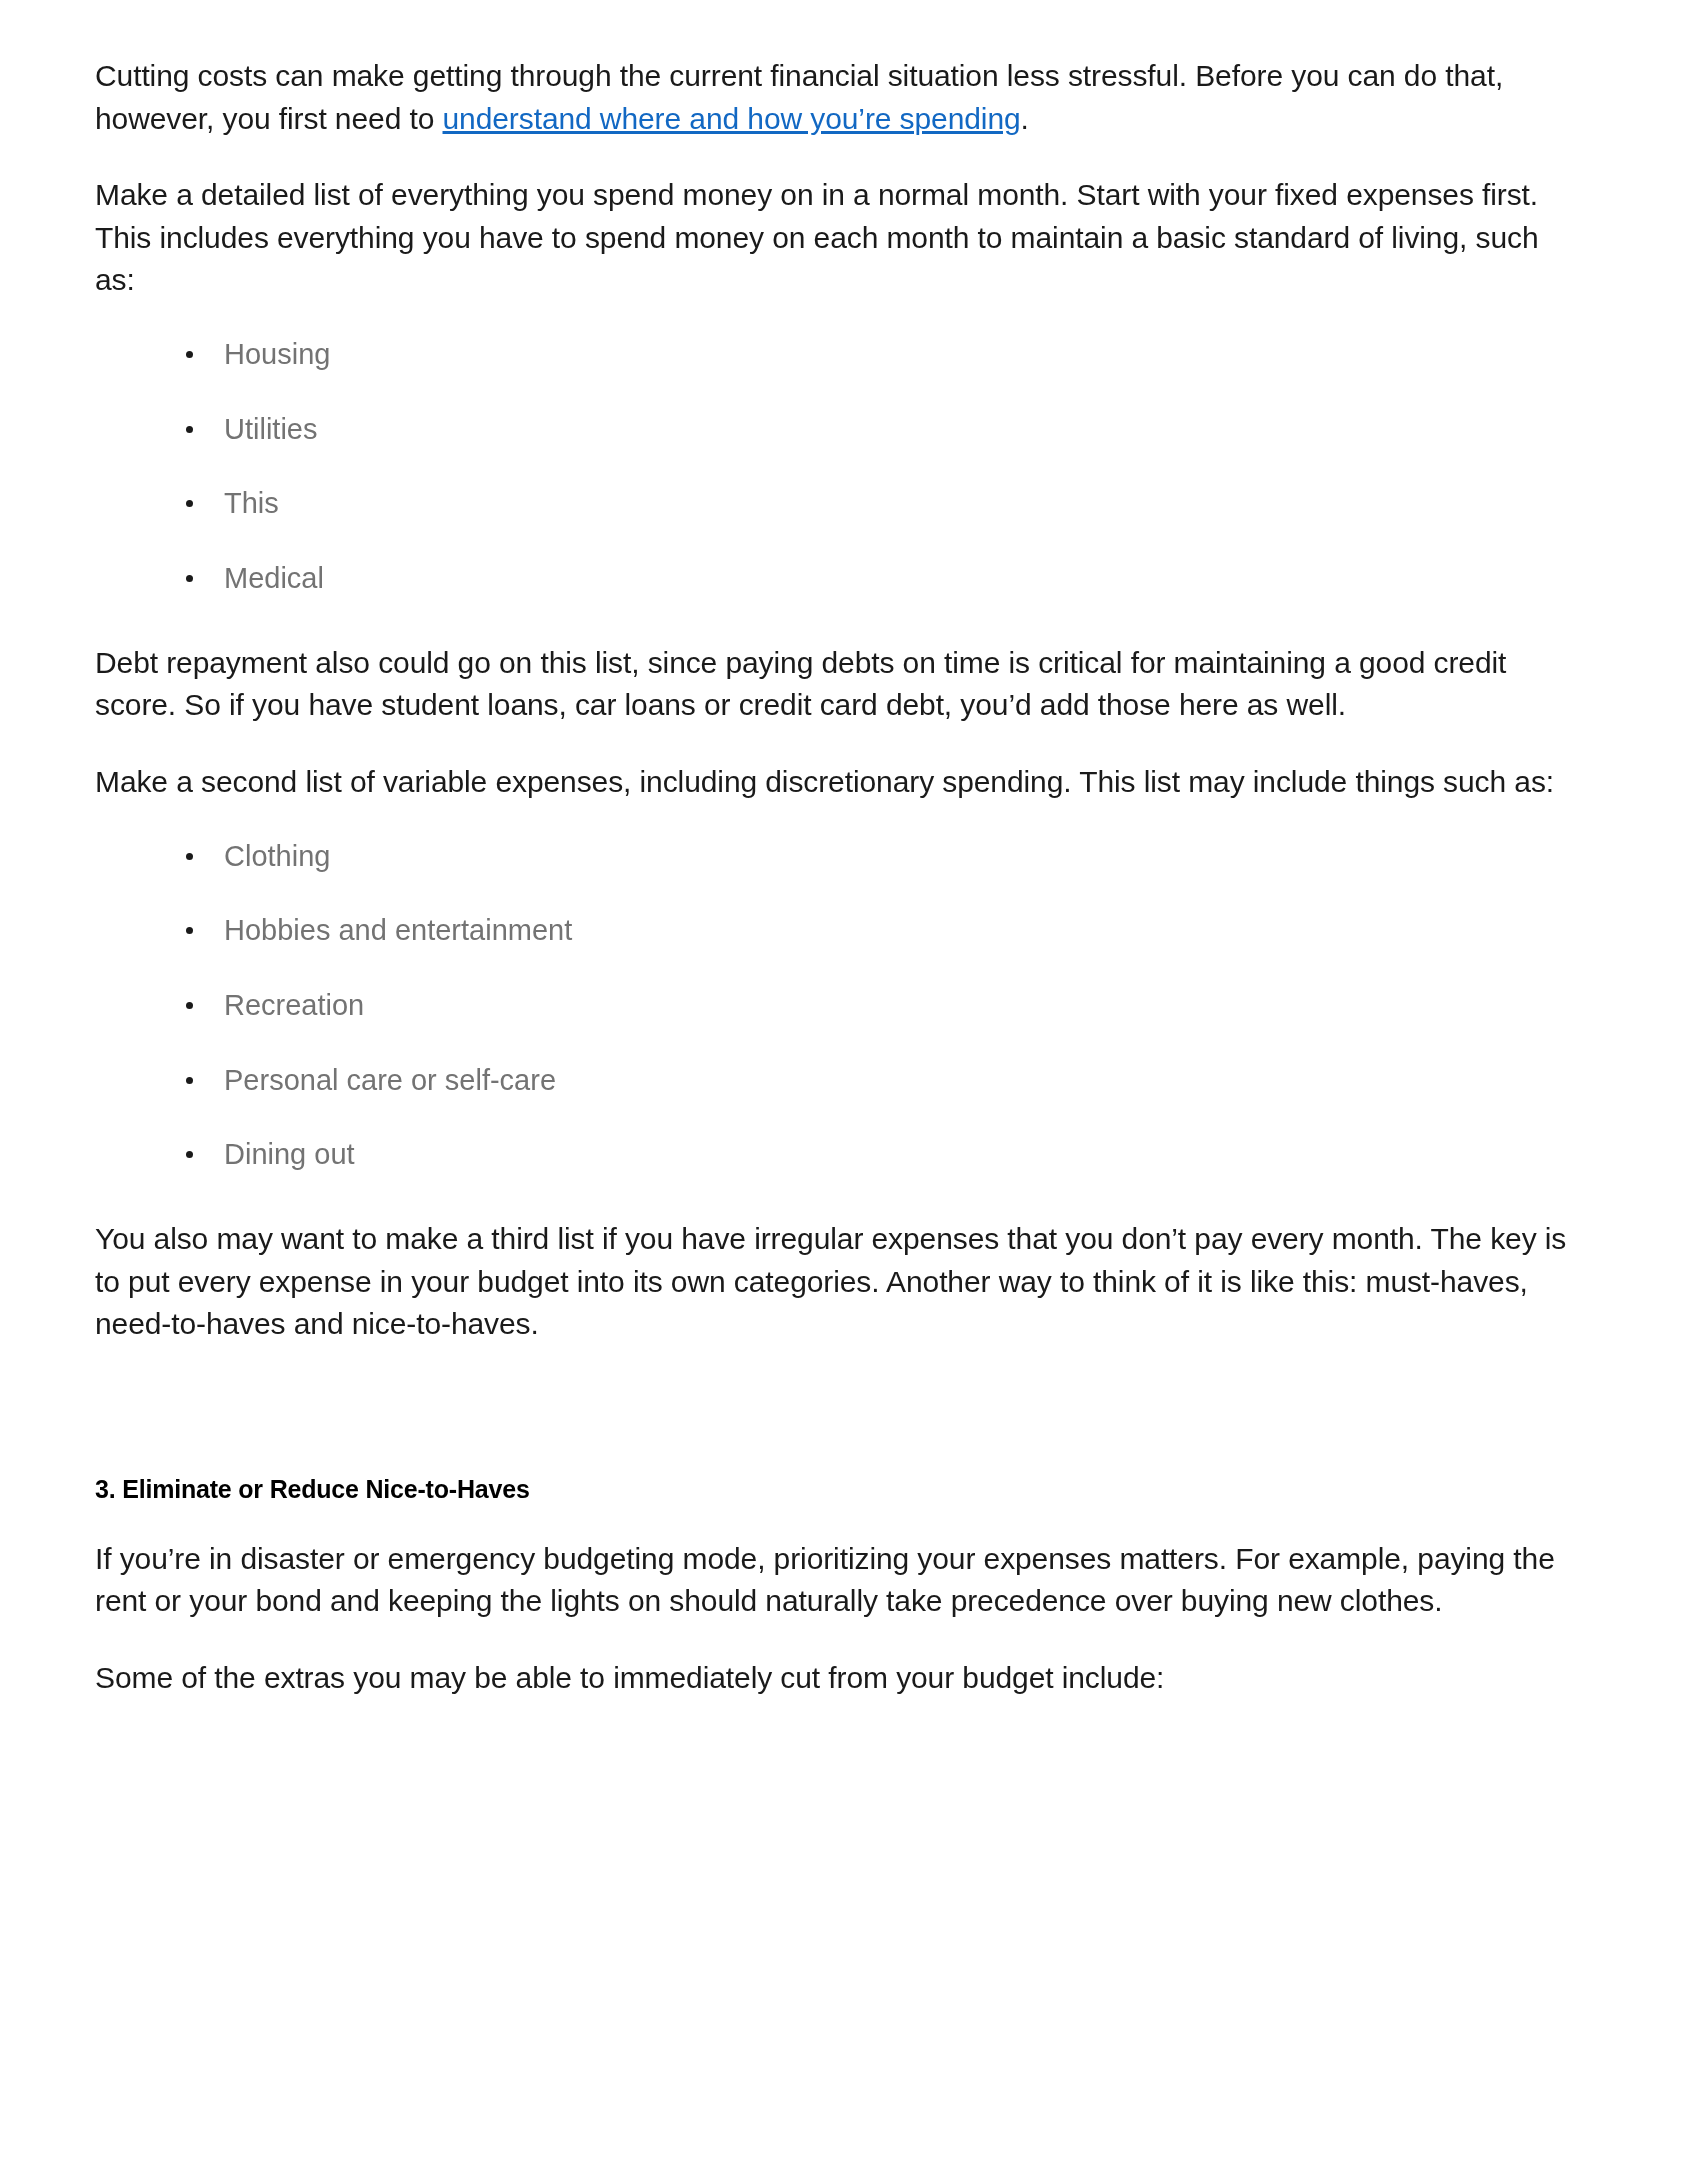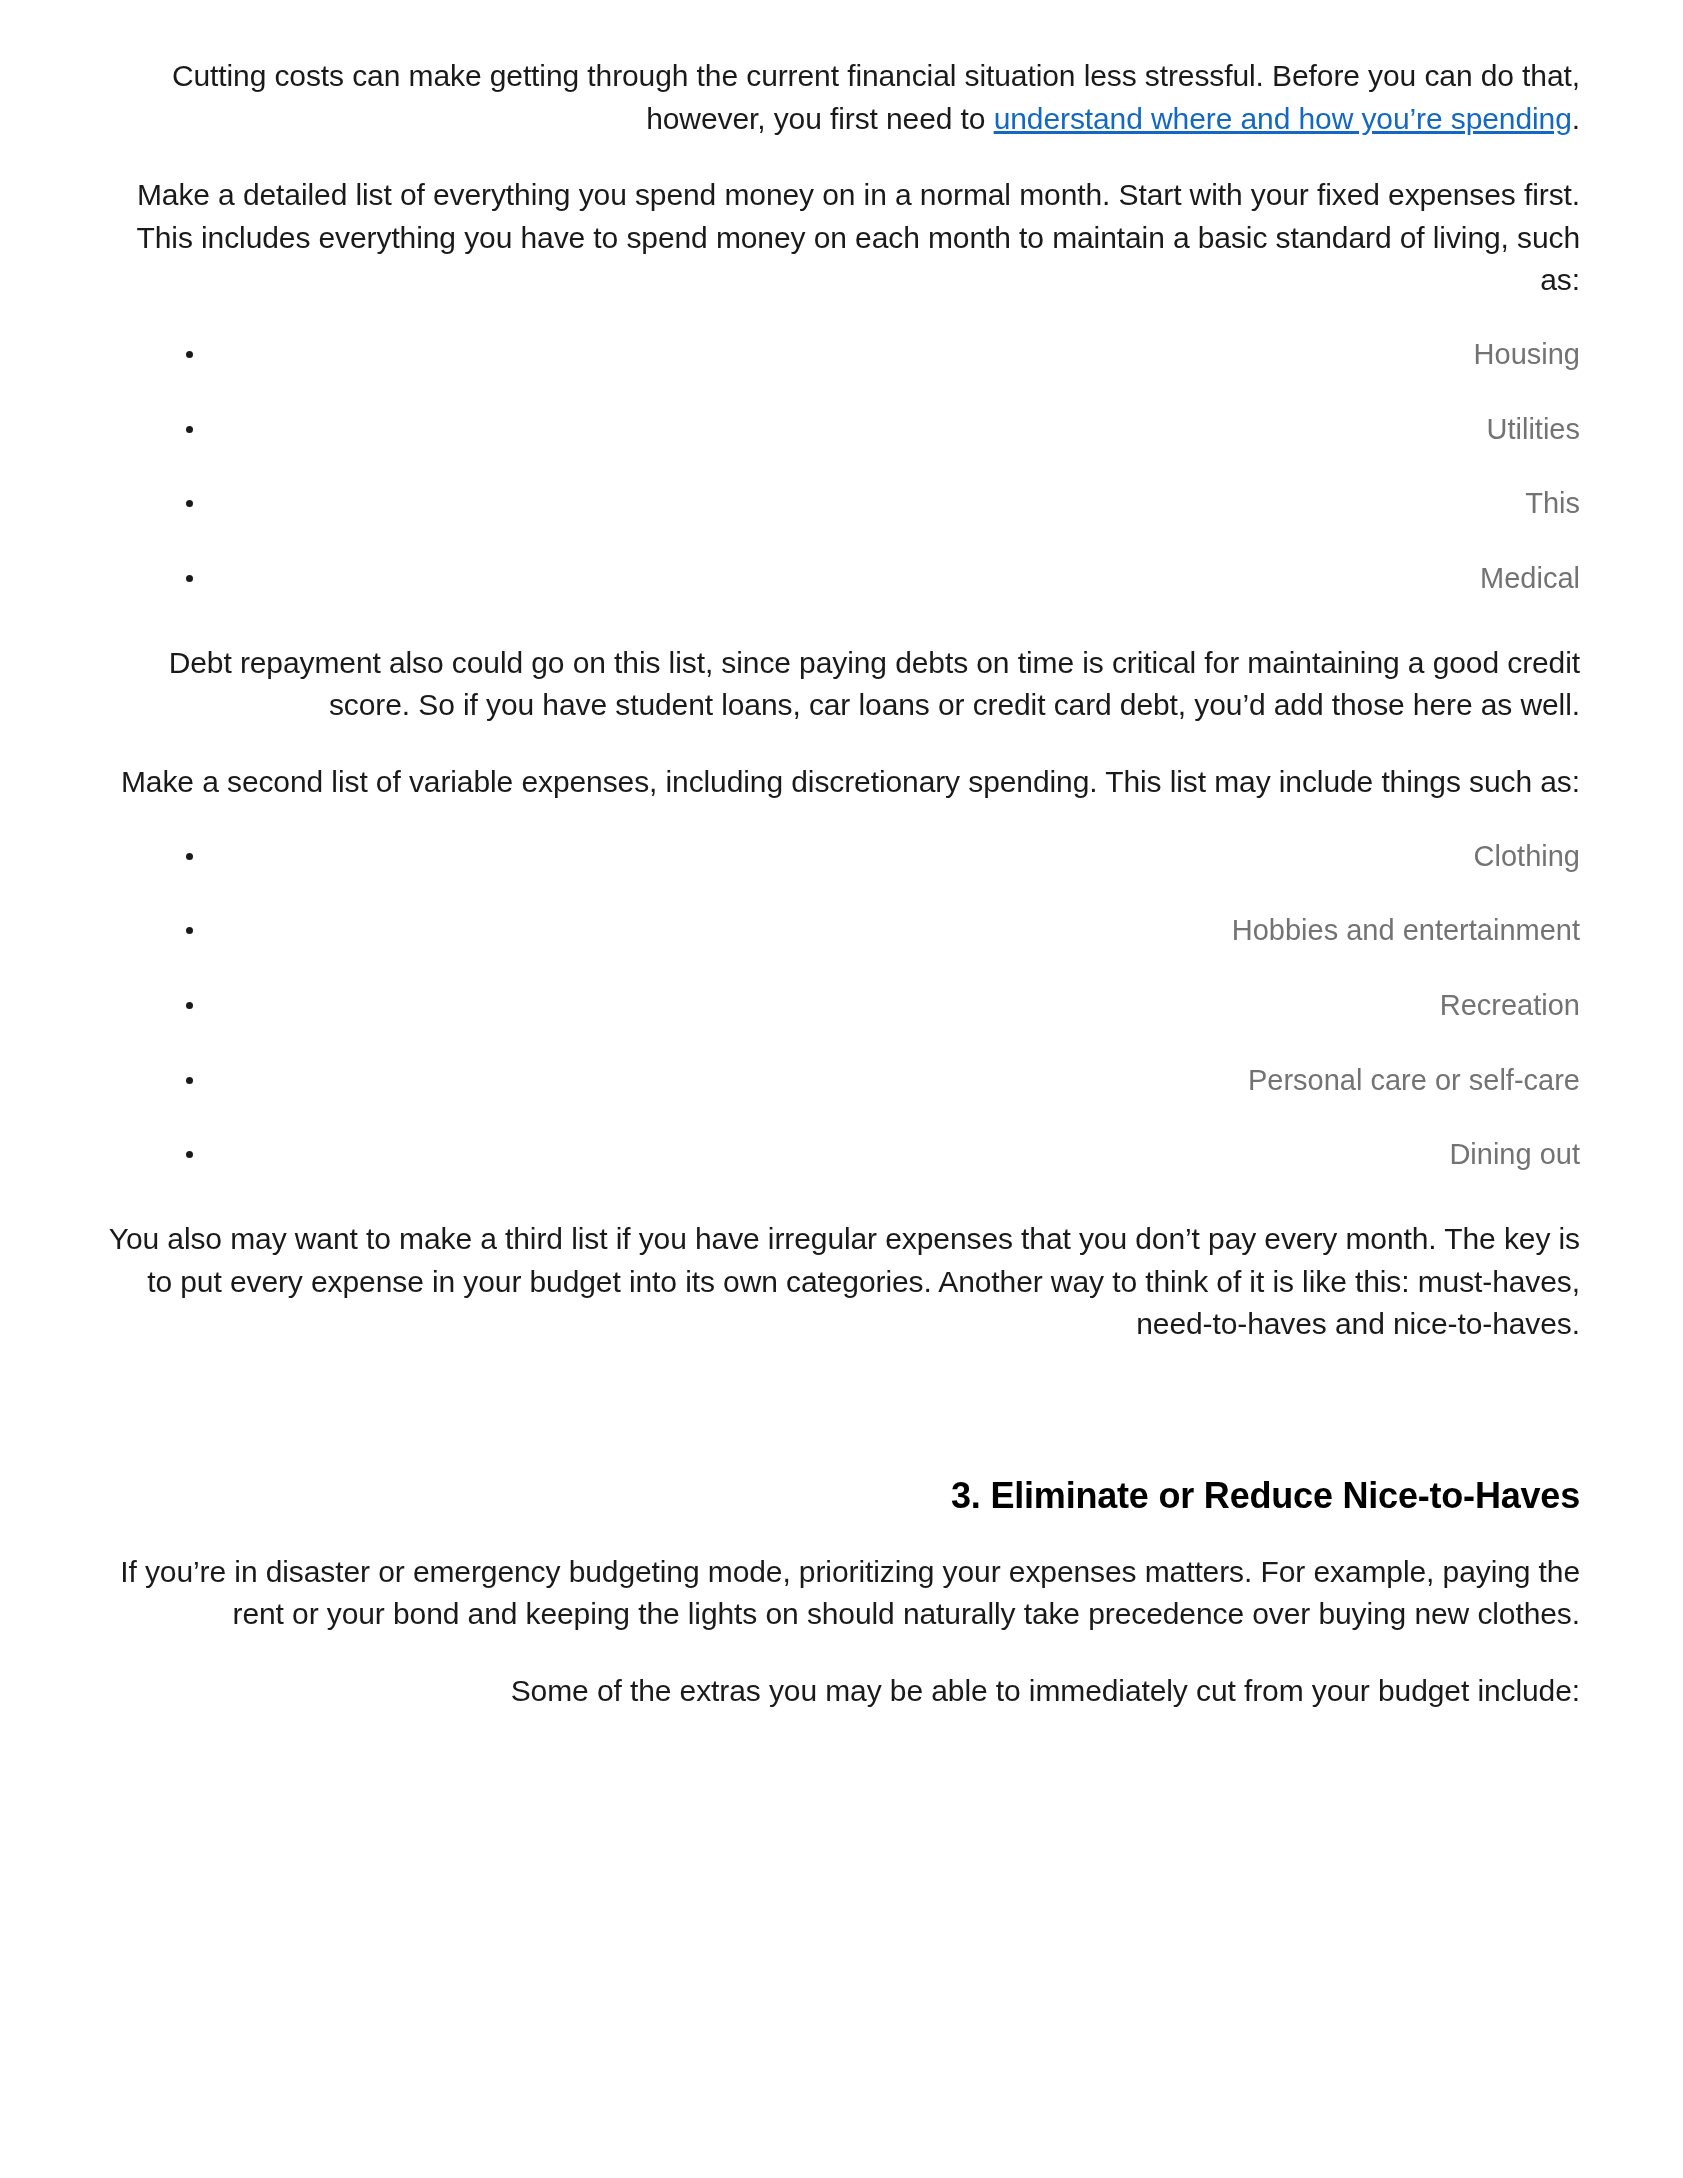--- a/index.html
+++ b/index.html
@@ -16,21 +16,20 @@
   }
   .page {
     position: relative;
     width: 1683px;
     height: 2178px;
     box-sizing: border-box;
     padding: 55px 77px 0 95px;
   }
   .content {
     width: 1485px;
-    text-align: right;
   }
   p.para {
     margin: 0 0 34px 0;
     font-size: 30px;
     line-height: 1.42;
     color: #1a1a1a;
     letter-spacing: -0.1px;
   }
   a.inline-link {
     color: #1268c3;
@@ -59,21 +58,21 @@
     width: 7px;
     height: 7px;
     border-radius: 50%;
     background: #1a1a1a;
   }
   .spacer-lg {
     height: 95px;
   }
   h3.heading {
     margin: 0 0 34px 0;
-    font-size: 36px;
+    font-size: 25px;
     font-weight: bold;
     color: #000000;
     letter-spacing: -0.2px;
   }
   .list-wrap-1 { margin-bottom: 44px; }
   .list-wrap-2 { margin-bottom: 44px; }
 </style>
 </head>
 <body>
 

